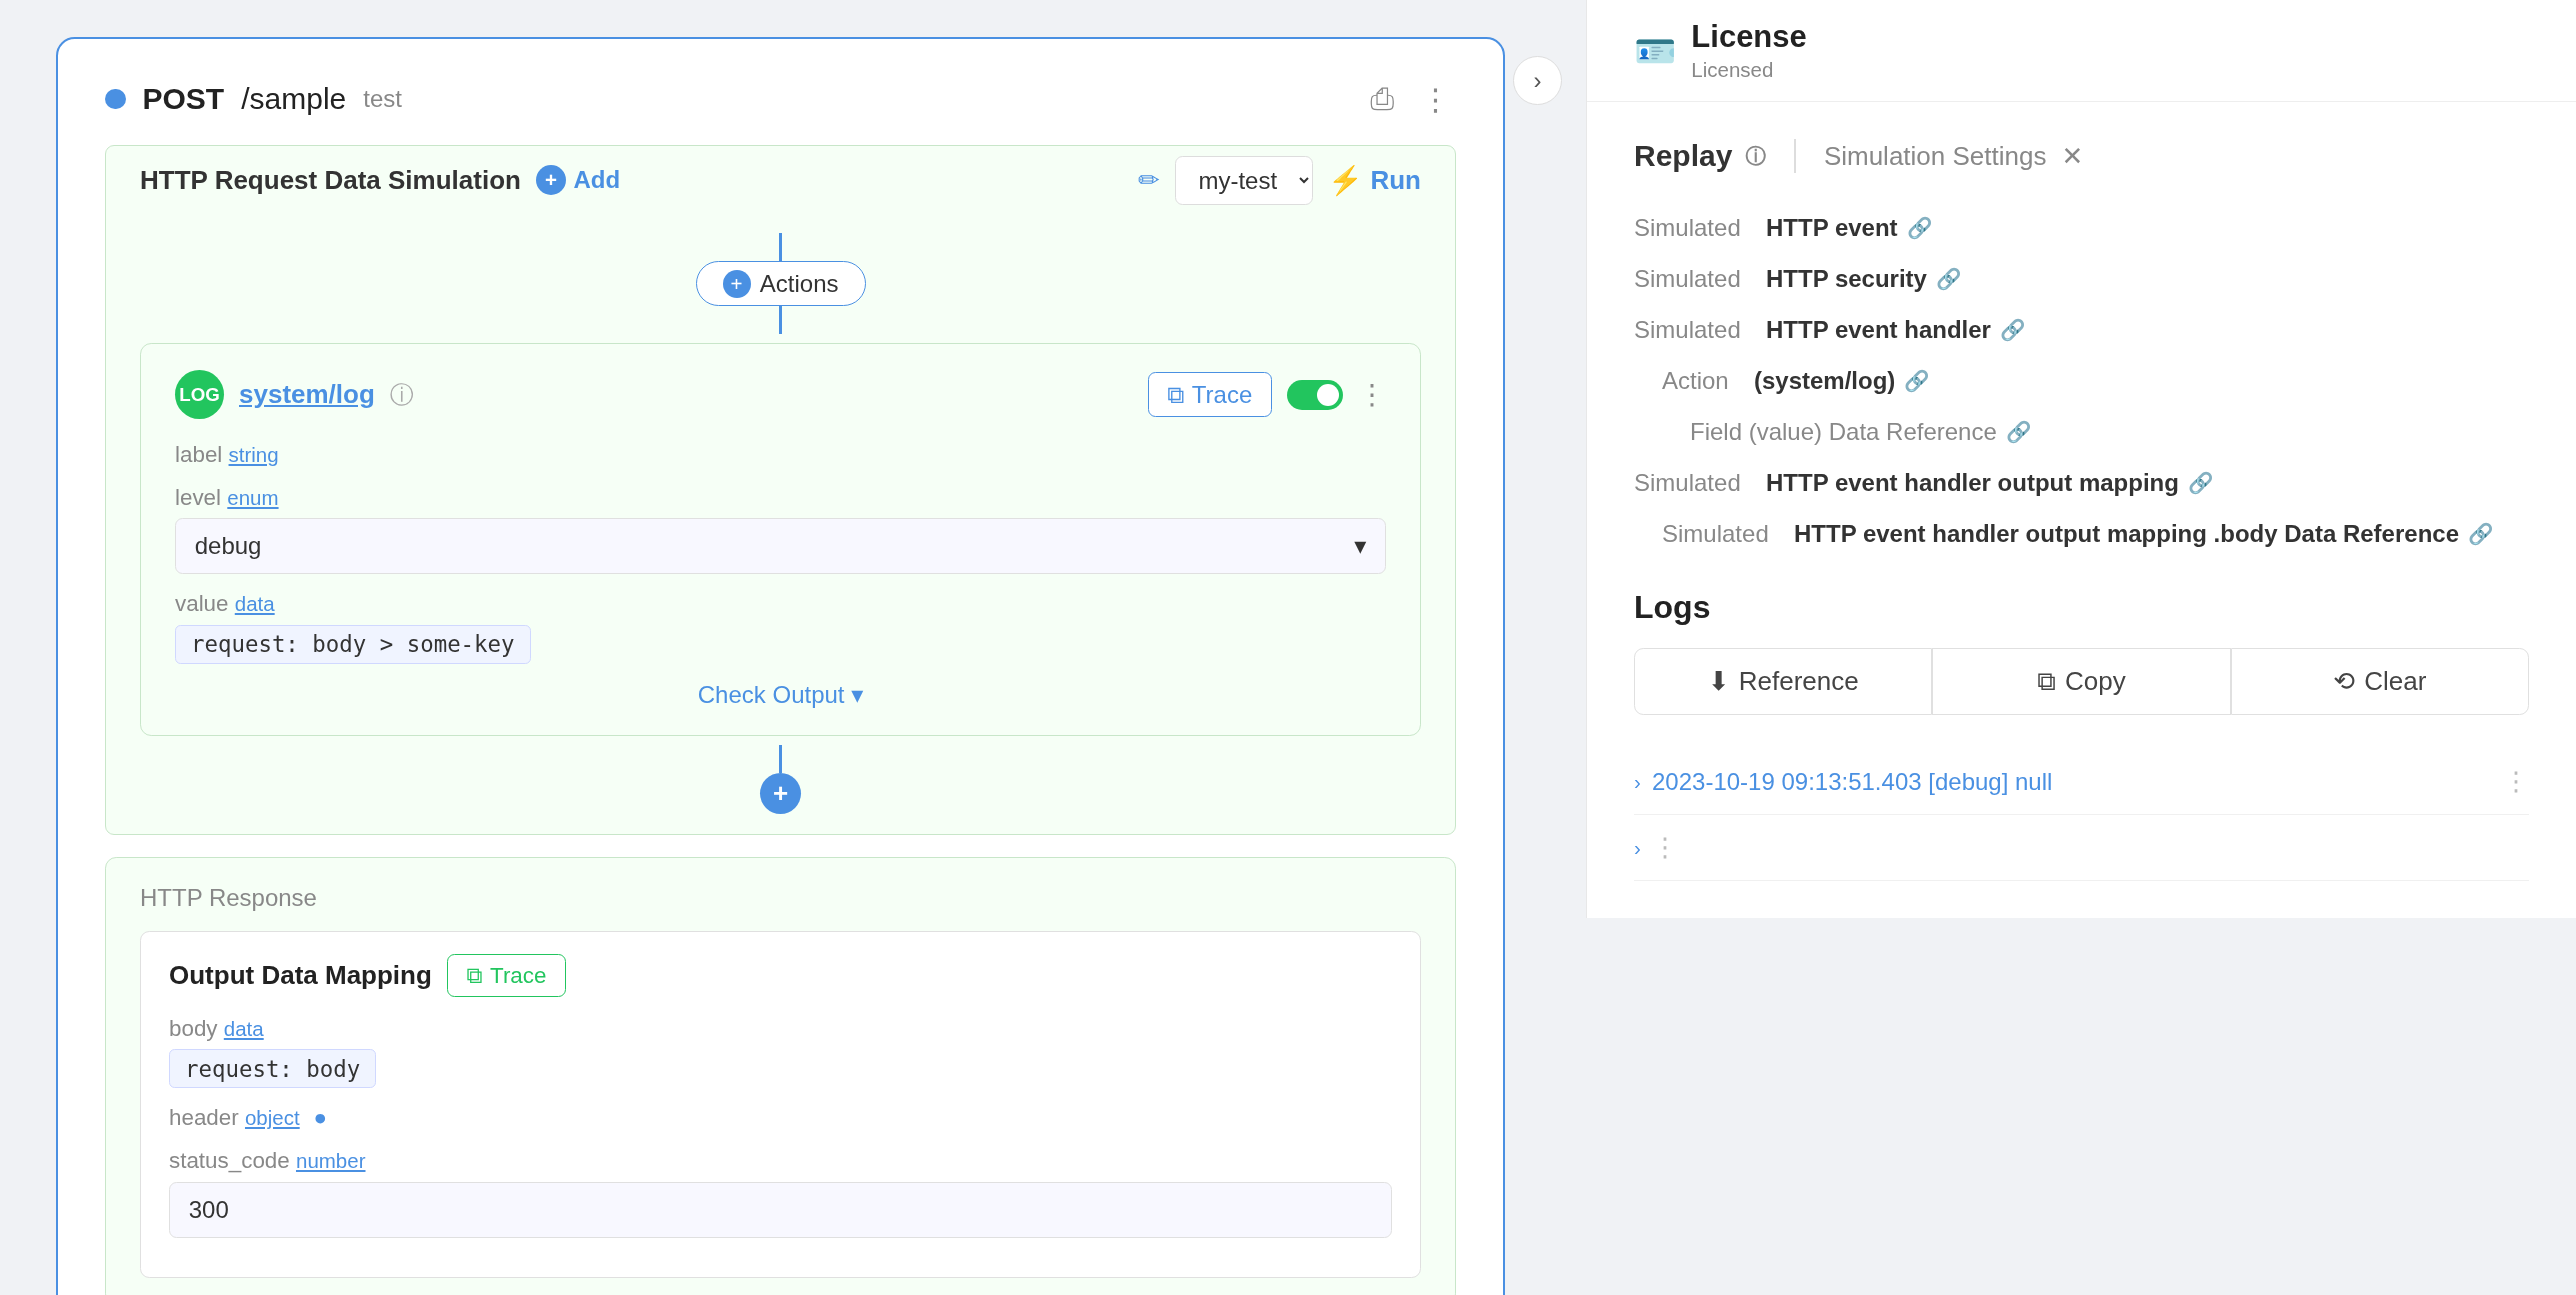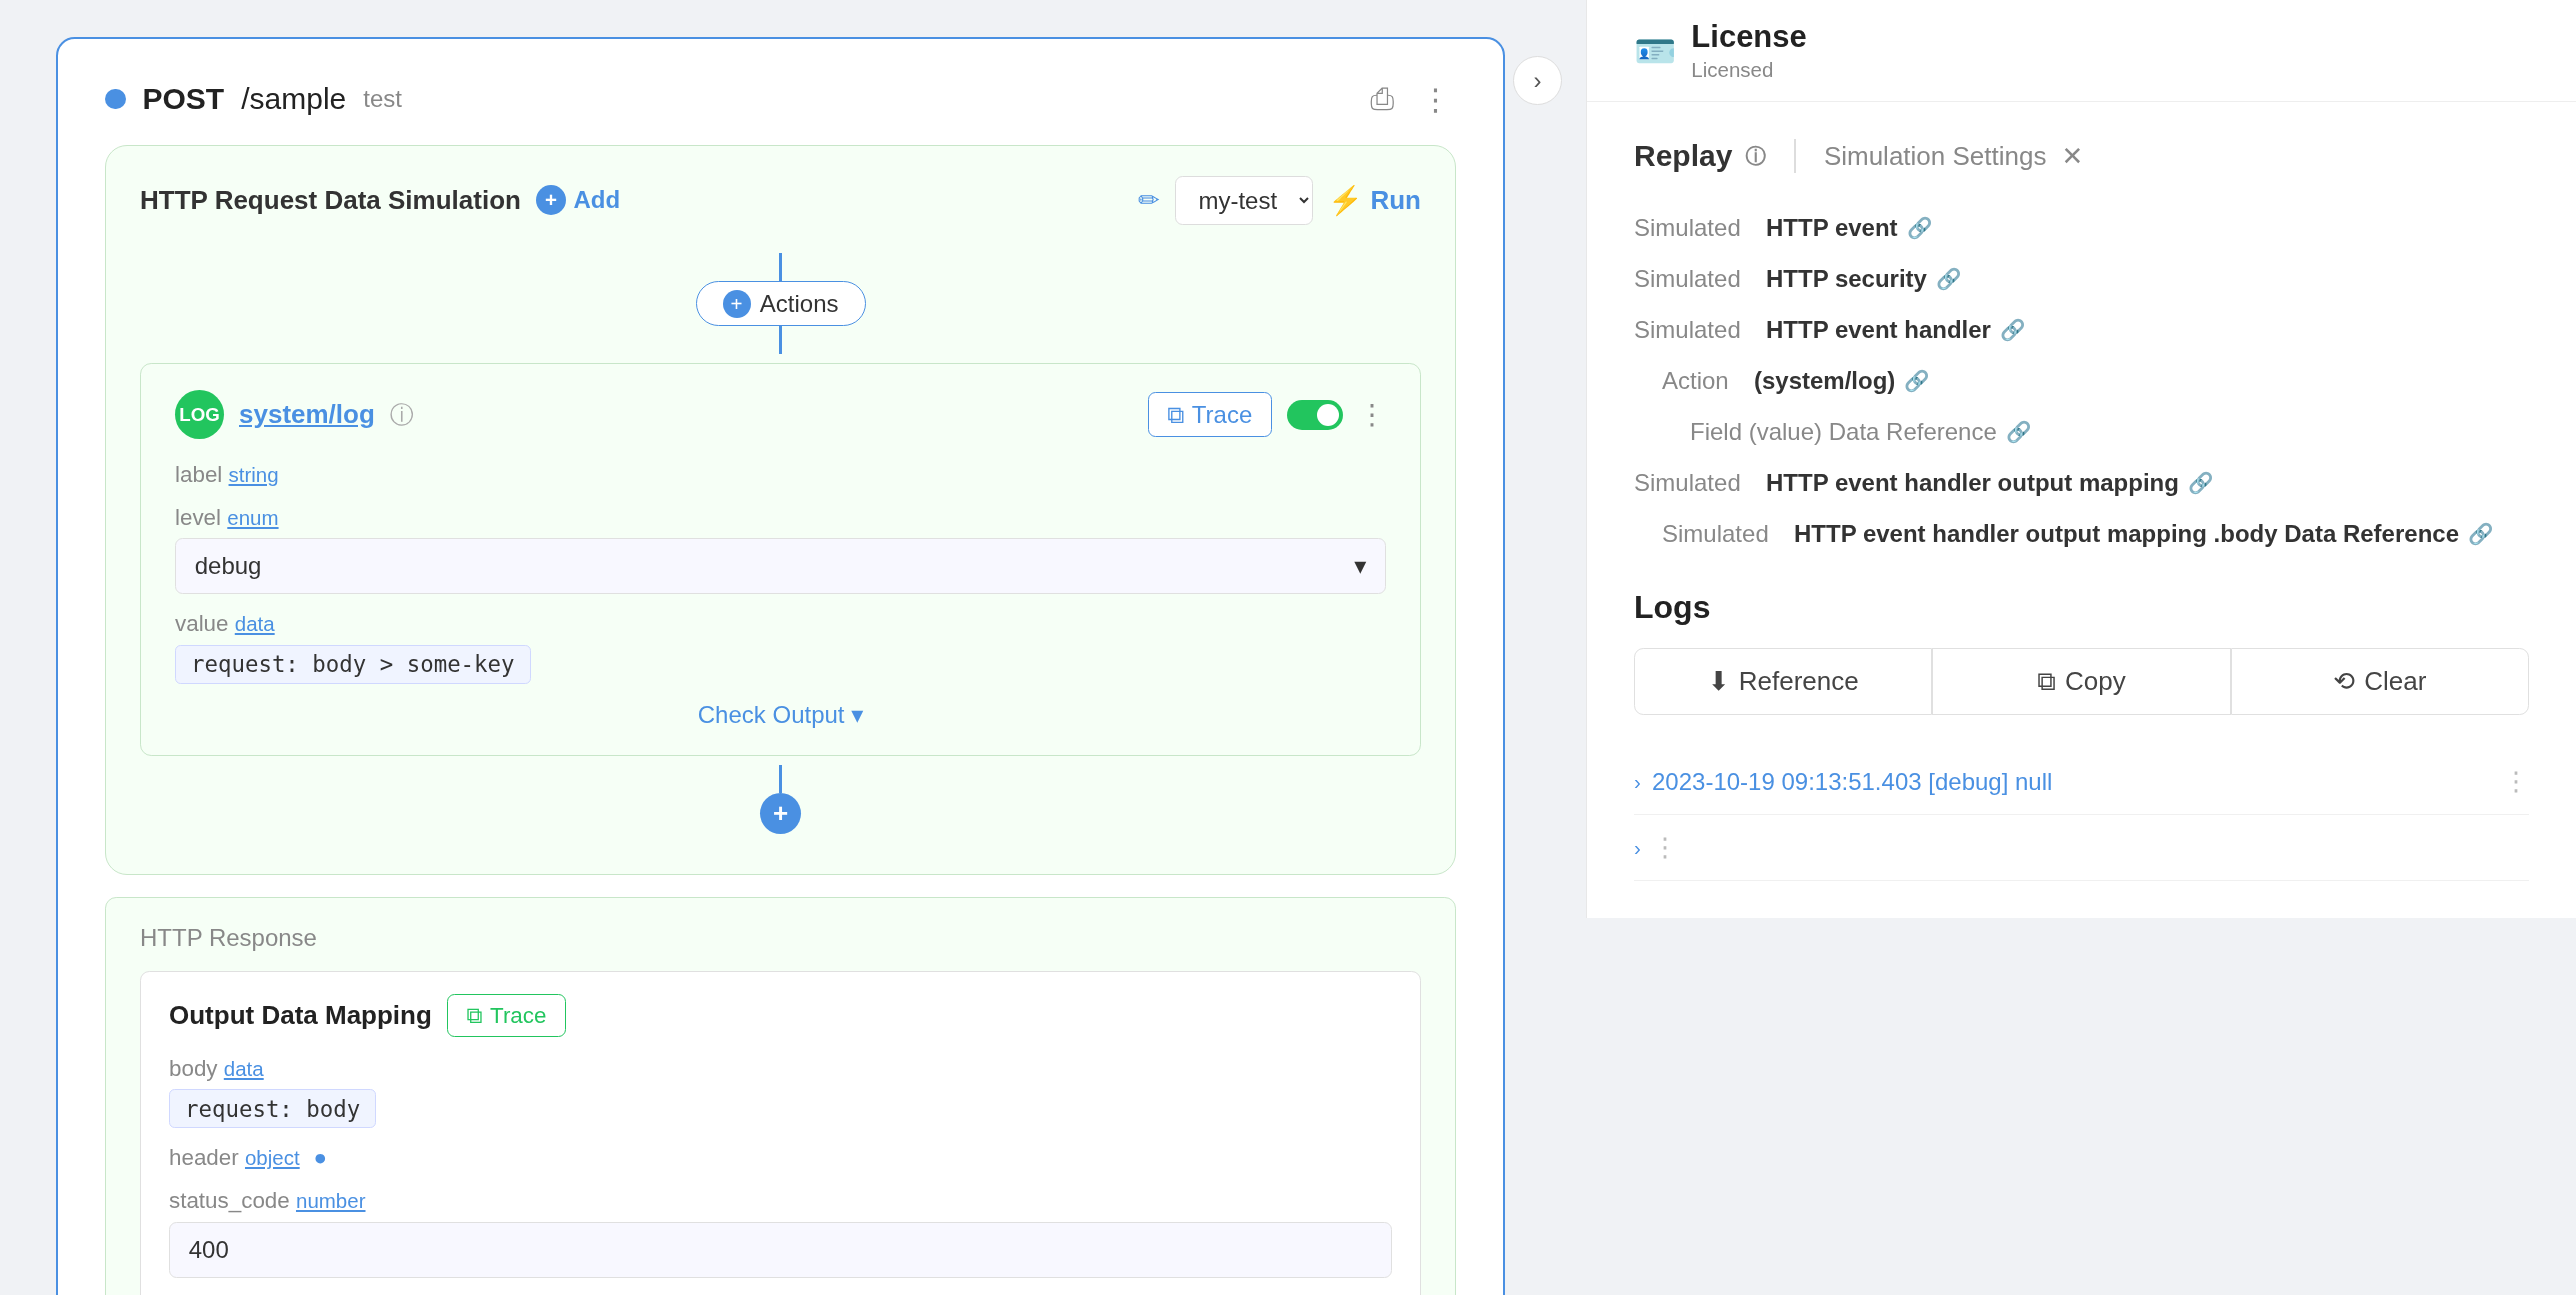--- a/index.html
+++ b/index.html
@@ -73,22 +73,22 @@
       cursor: pointer;
       color: #888;
       font-size: 30px;
       padding: 5.6px;
     }
 
     
     .simulation-section {
       background: #f6fff6;
       border: 1.4px solid #c8e6c9;
-      border-radius: 22px;
-      padding: 30px 34px;
+      border-radius: 9px;
+      padding: 10px 34px;
     }
     .simulation-header {
       display: flex;
       align-items: center;
       gap: 15px;
       margin-bottom: 18.7px;
     }
     .simulation-title {
       font-size: 26px;
       font-weight: 600;
@@ -713,21 +713,21 @@
             <span style="color: #4a90e2; font-size: 22.4px; margin-left: 7.5px;">●</span>
           </div>
         </div>
 
         <div class="field-row">
           <div class="field-label">
             <span>status_code</span>
             <span class="field-type"> number</span>
           </div>
           <div class="field-select">
-            <span>400</span>
+            <span>300</span>
           </div>
         </div>
       </div>
     </div>
 
   </div>
 </div>
 
 <div class="sidebar-wrapper">
   <div class="collapse-area">

